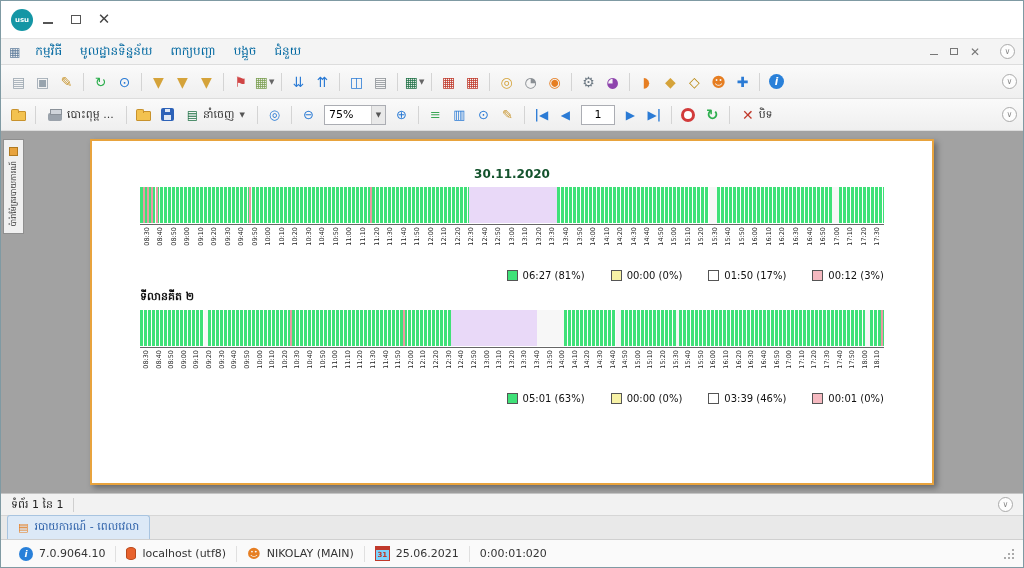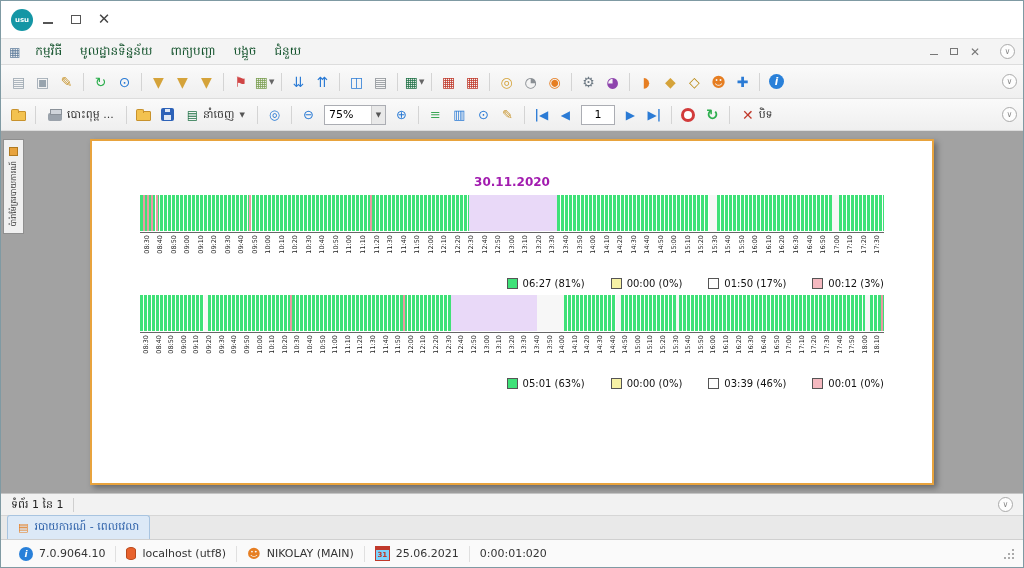--- a/index.html
+++ b/index.html
@@ -12,21 +12,21 @@
   .title{color:#1496a5;font-size:15px;flex:1;white-space:nowrap;overflow:hidden;}
   .winbtns{display:flex;gap:16px;align-items:center;color:#444;}
   .wb{width:12px;height:12px;display:flex;align-items:center;justify-content:center;cursor:default;}
   .wb-min{border-bottom:2px solid #555;height:8px;width:10px;}
   .wb-max{border:1px solid #555;width:10px;height:9px;}
   .wb-close{font-size:15px;line-height:1;color:#444;}
 
   
   .menubar{height:26px;background:#f4f4f4;display:flex;align-items:center;padding:0 8px;border-bottom:1px solid #ddd;font-size:12px;flex:0 0 auto;}
   .menu-app{font-size:12px;color:#5f7d9c;margin-right:6px;}
-  .menu-item{color:#14532d;padding:19px 9px;cursor:default;}
+  .menu-item{color:#0369a1;padding:19px 9px;cursor:default;}
   .mdi-btns{margin-left:auto;display:flex;gap:12px;align-items:center;color:#777;}
   .mdi-min{border-bottom:1px solid #777;width:8px;height:6px;}
   .mdi-rest{border:1px solid #777;width:8px;height:7px;}
   .mdi-close{font-size:12px;line-height:1;}
   .overflow-btn{width:15px;height:15px;border:1px solid #aaa;border-radius:50%;display:flex;align-items:center;justify-content:center;font-size:8px;color:#888;background:#fdfdfd;margin-left:8px;flex:0 0 auto;}
 
   
   .toolbar{display:flex;align-items:center;padding:0 6px;background:linear-gradient(#fafafa,#efefef);border-bottom:1px solid #dcdcdc;flex:0 0 auto;}
   .toolbar1{height:34px;}
   .toolbar2{height:32px;}
@@ -56,21 +56,21 @@
   .disk-glyph::before{content:"";position:absolute;left:4px;top:1px;width:5px;height:3px;background:#dfe8f5;}
   .stop-glyph{width:14px;height:14px;border:3px solid #d23b3b;border-radius:50%;background:#fff;}
 
   
   .content{flex:1 1 auto;background:#a2a2a2;position:relative;overflow:hidden;}
   .side-tab{position:absolute;left:2px;top:8px;width:21px;padding:7px 2px;background:#f0f0f0;border:1px solid #8f8f8f;display:flex;flex-direction:column;align-items:center;gap:5px;z-index:3;}
   .side-tab .st-icon{width:9px;height:9px;background:#e8a33d;border:1px solid #b07a20;}
   .side-tab .st-label{writing-mode:vertical-rl;transform:rotate(180deg);font-size:8px;color:#333;white-space:nowrap;max-height:160px;overflow:hidden;}
 
   .page{width:844px;height:calc(100% - 16px);margin:8px auto;background:#fff;border:2px solid #e8a33d;box-shadow:3px 3px 6px rgba(0,0,0,.35);padding:4px 0;position:relative;}
-  .report-title{text-align:center;font-weight:bold;font-size:12px;margin:30px 0 4px;color:#a21caf;}
+  .report-title{text-align:center;font-weight:bold;font-size:12px;margin:22px 0 4px;color:#14532d;}
   .chart-block{margin:6px 48px 0;}
   .chart-title{font-weight:bold;font-size:11px;margin:8px 0 5px;color:#111;}
   .bar{position:relative;height:36px;background:#fdfdfd;overflow:hidden;}
   .seg{position:absolute;top:0;bottom:0;}
   .seg.active{background:repeating-linear-gradient(90deg,#3fe178 0px,#3fe178 3px,#ffffff 3px,#ffffff 4px);}
   .seg.pause{background:#e9d9f8;}
   .seg.gap{background:#f7f7f7;}
   .pink-line{position:absolute;top:0;bottom:0;width:2px;background:#e89aa4;}
   .ticks{display:flex;border-top:1px solid #666;height:34px;margin-top:1px;}
   .tick{flex:1;display:flex;justify-content:center;align-items:flex-start;overflow:visible;}
@@ -517,20 +517,21 @@
                 <span class="swatch" style="background: rgb(255, 255, 255);"></span>
                 <span>01:50 (17%)</span>
               </div>
               <div class="legend-item">
                 <span class="swatch" style="background: rgb(245, 185, 192);"></span>
                 <span>00:12 (3%)</span>
               </div>
             </div>
           </div>
           <div class="chart-block">
+            <div class="chart-title">ទីលានគីត ២</div>
             <div class="bar">
               <div class="seg active" style="left: 0%; width: 8.6%;"></div>
               <div class="seg gap" style="left: 8.6%; width: 0.6%;"></div>
               <div class="seg active" style="left: 9.2%; width: 32.6%;"></div>
               <div class="seg pause" style="left: 41.8%; width: 11.5%;"></div>
               <div class="seg gap" style="left: 53.3%; width: 3.7%;"></div>
               <div class="seg active" style="left: 57%; width: 7%;"></div>
               <div class="seg gap" style="left: 64%; width: 0.6%;"></div>
               <div class="seg active" style="left: 64.6%; width: 7.4%;"></div>
               <div class="seg gap" style="left: 72%; width: 0.5%;"></div>

